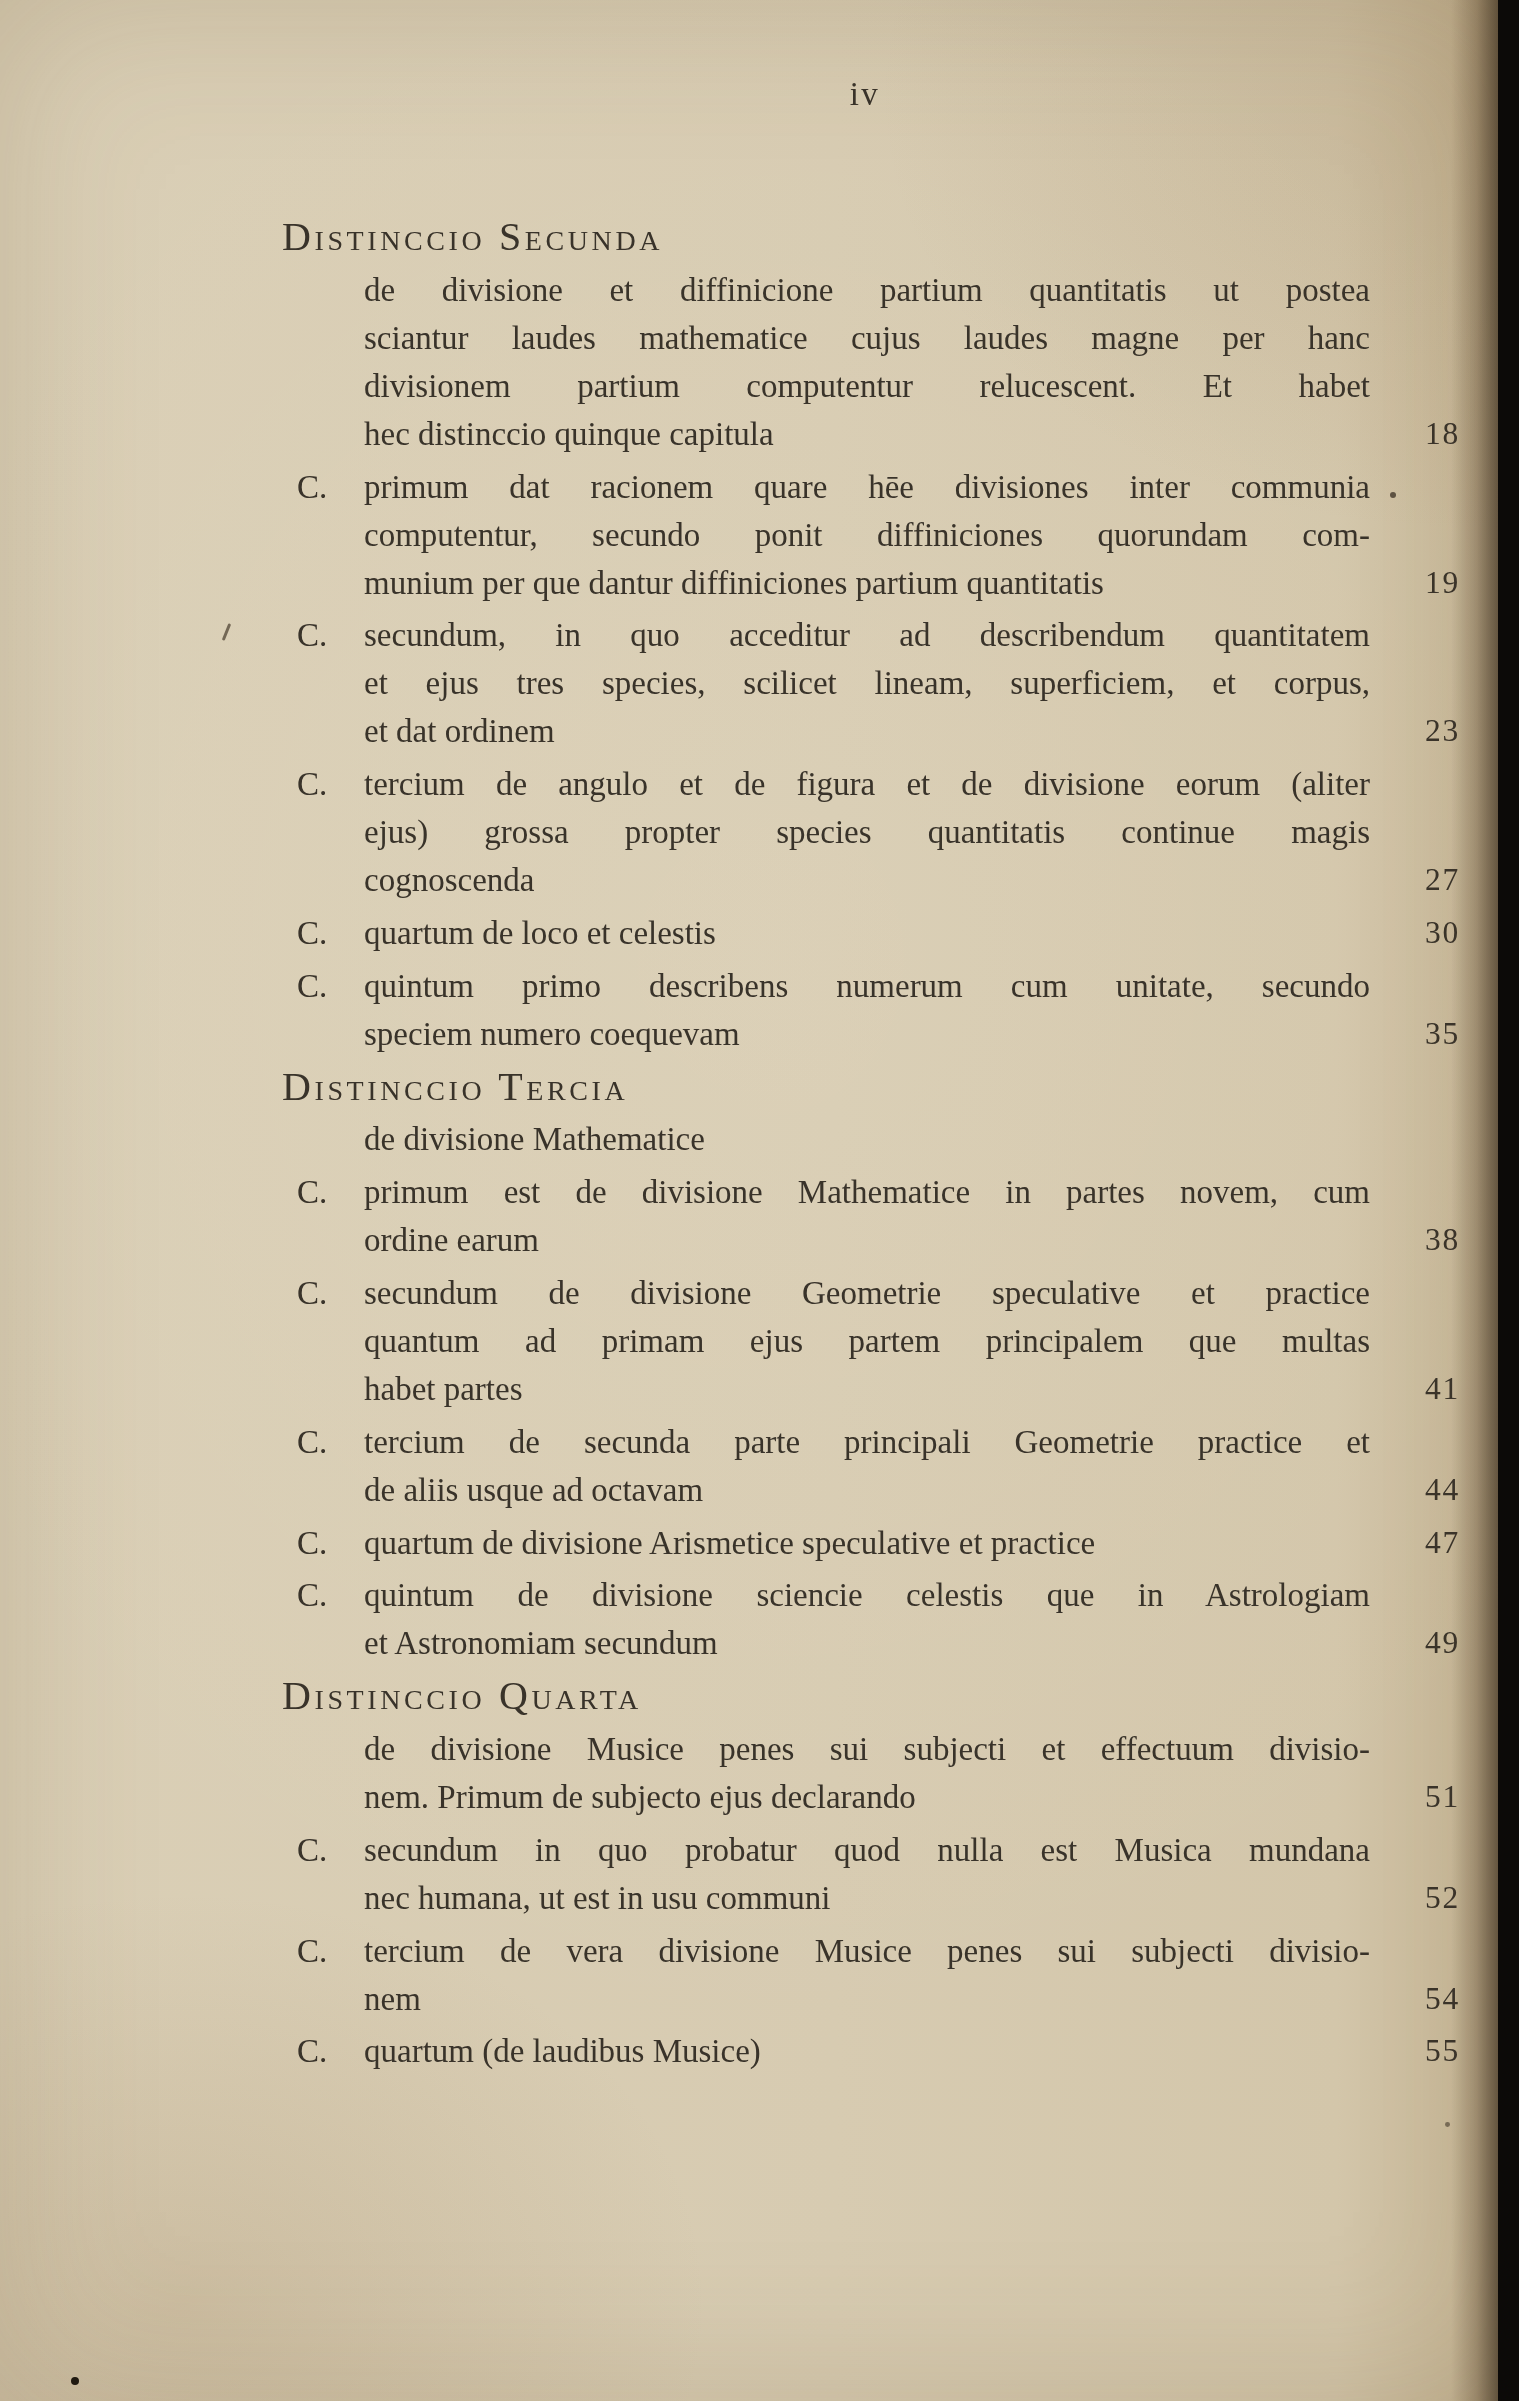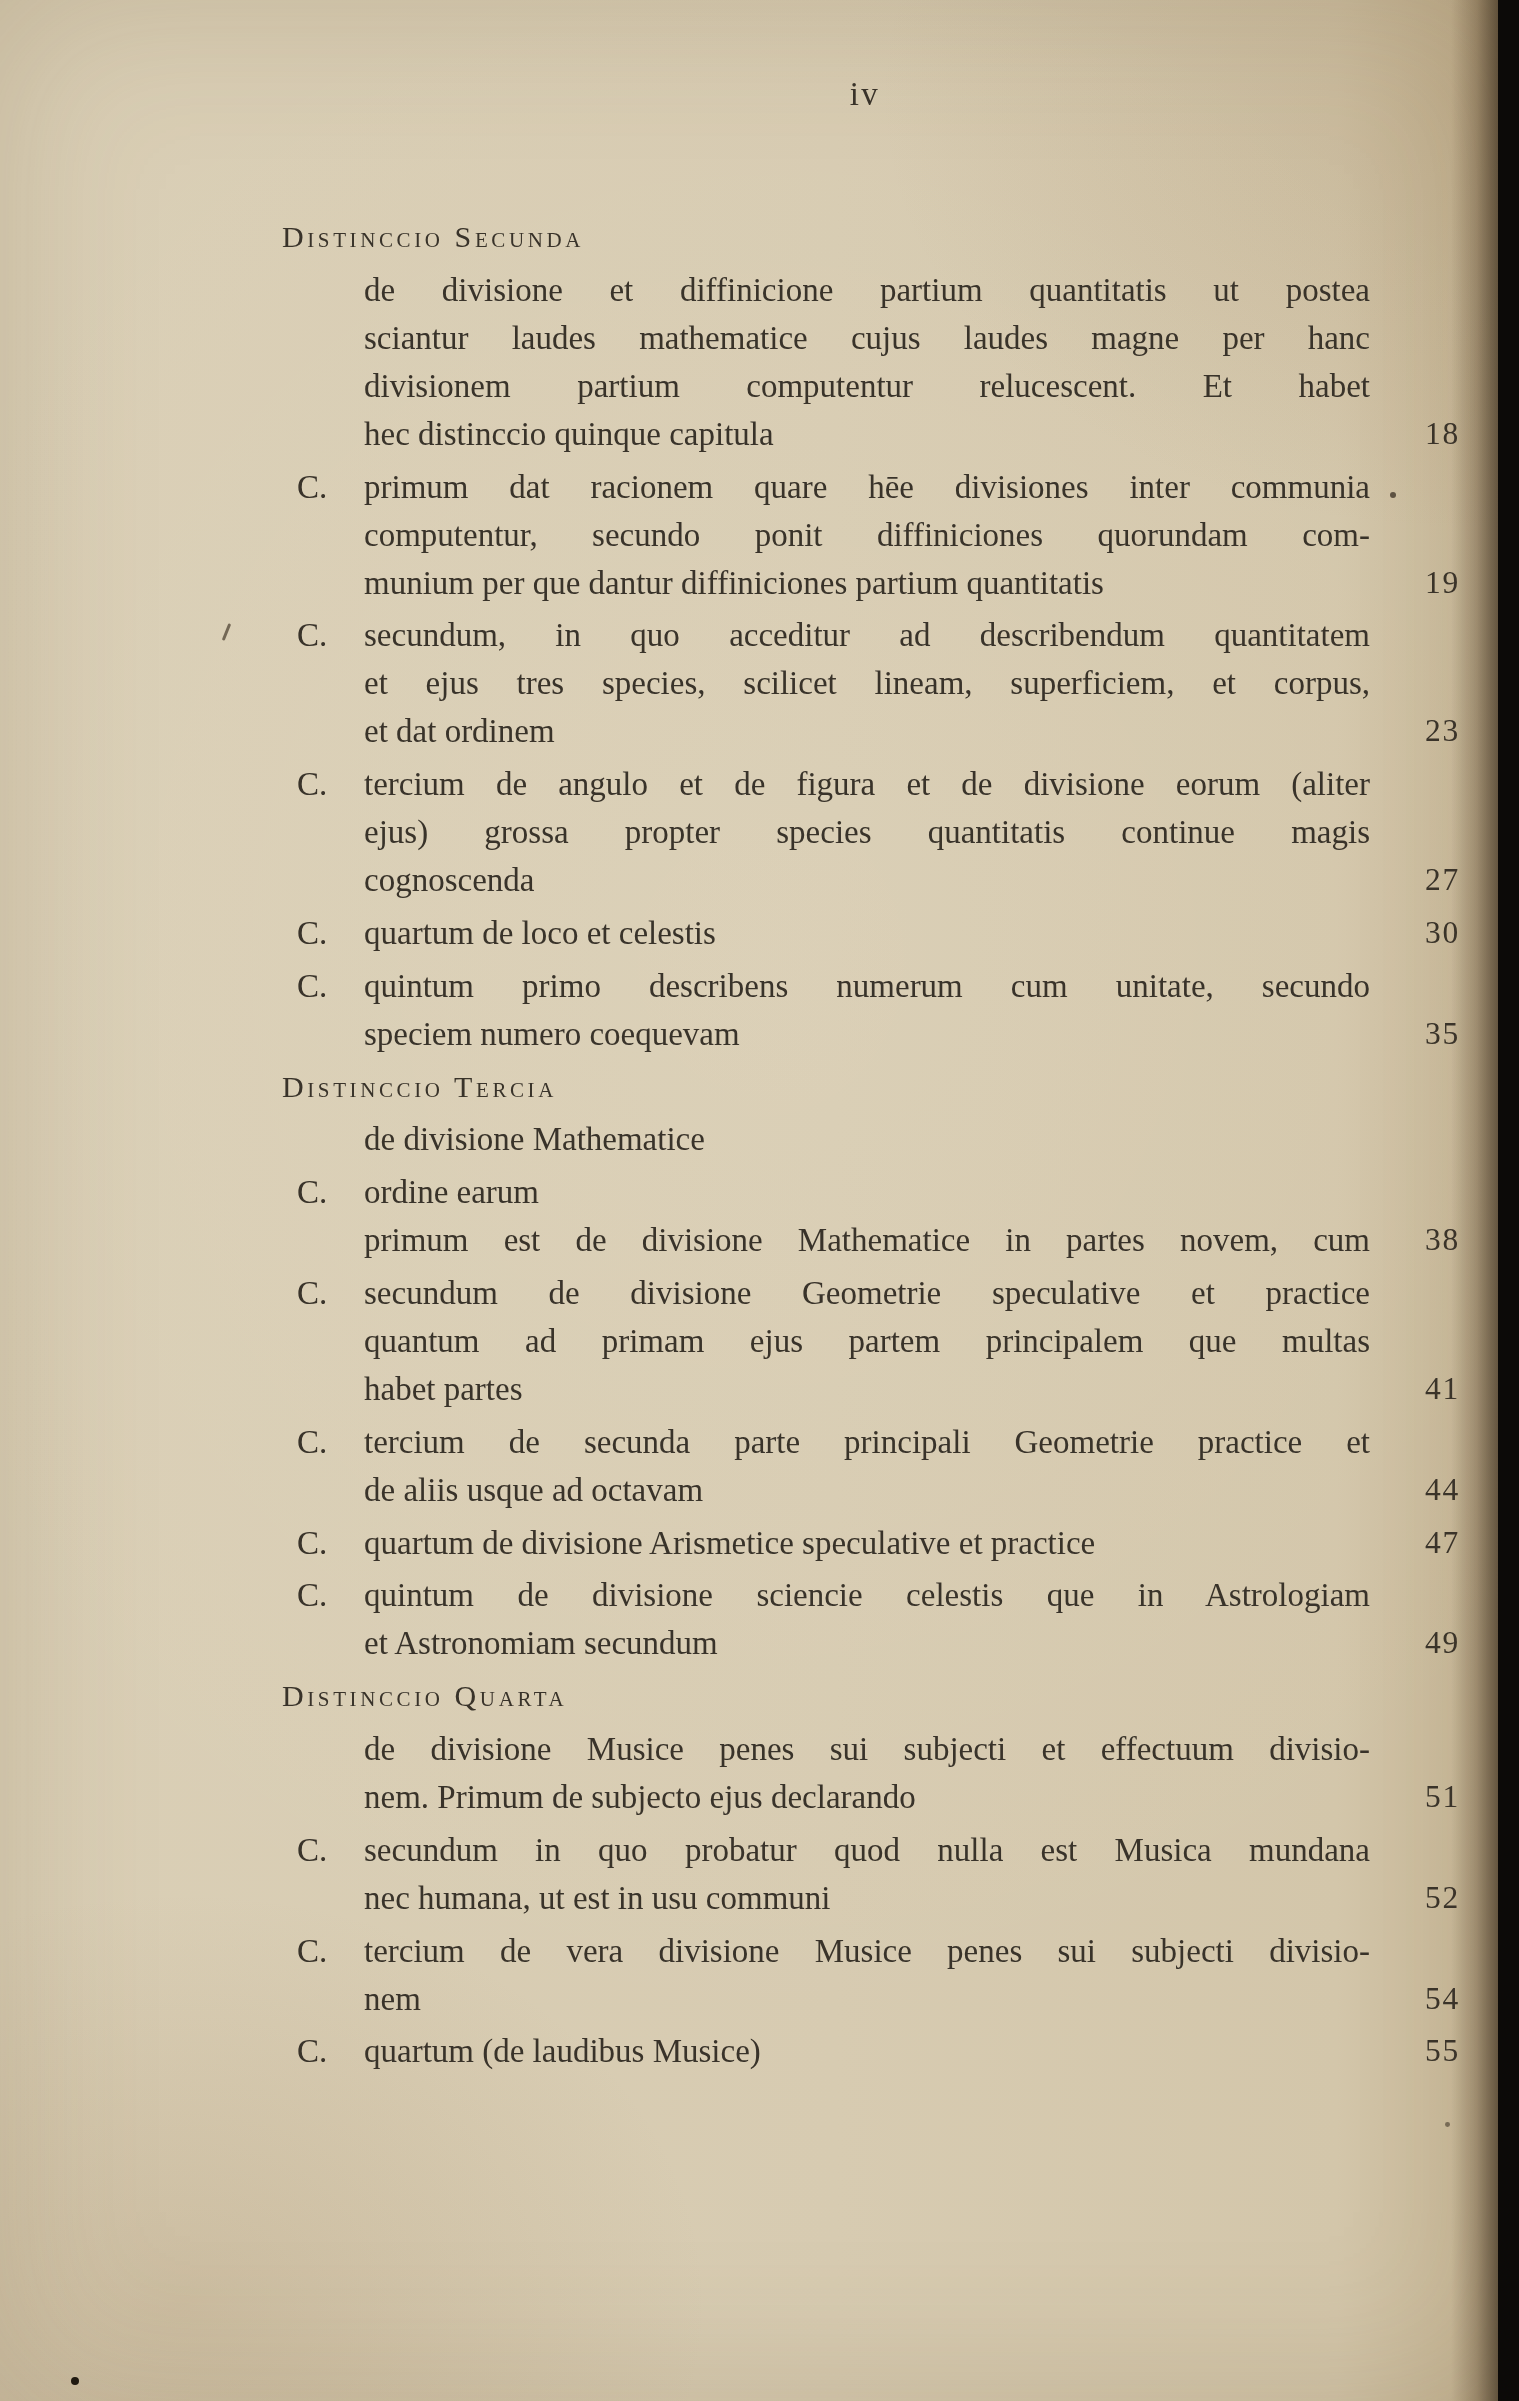--- a/index.html
+++ b/index.html
@@ -70,21 +70,21 @@
     font-size: 33px;
     line-height: 48px;
     z-index: 2;
   }
 
   .toc-section:not(:first-child) { }
 
   .section-heading {
     font-variant: small-caps;
     letter-spacing: 3.6px;
-    font-size: 30px;
+    font-size: 40px;
     margin-bottom: 4.8px;
   }
 
   .toc-item {
     position: relative;
     margin-left: 15px;
     margin-bottom: 4.8px;
   }
 
   .chapter-label {
@@ -189,22 +189,22 @@
     <section class="toc-section">
       <div class="section-heading">Distinccio Tercia</div>
       <div class="toc-item">
         <div class="item-text">
           <div class="line">de divisione Mathematice</div>
         </div>
       </div>
       <div class="toc-item">
         <span class="chapter-label">C.</span>
         <div class="item-text">
+          <div class="line just">primum est de divisione Mathematice in partes novem, cum</div>
           <div class="line">ordine earum</div>
-          <div class="line just">primum est de divisione Mathematice in partes novem, cum</div>
         </div>
         <span class="page-number">38</span>
       </div>
       <div class="toc-item">
         <span class="chapter-label">C.</span>
         <div class="item-text">
           <div class="line just">secundum de divisione Geometrie speculative et practice</div>
           <div class="line just">quantum ad primam ejus partem principalem que multas</div>
           <div class="line">habet partes</div>
         </div>

